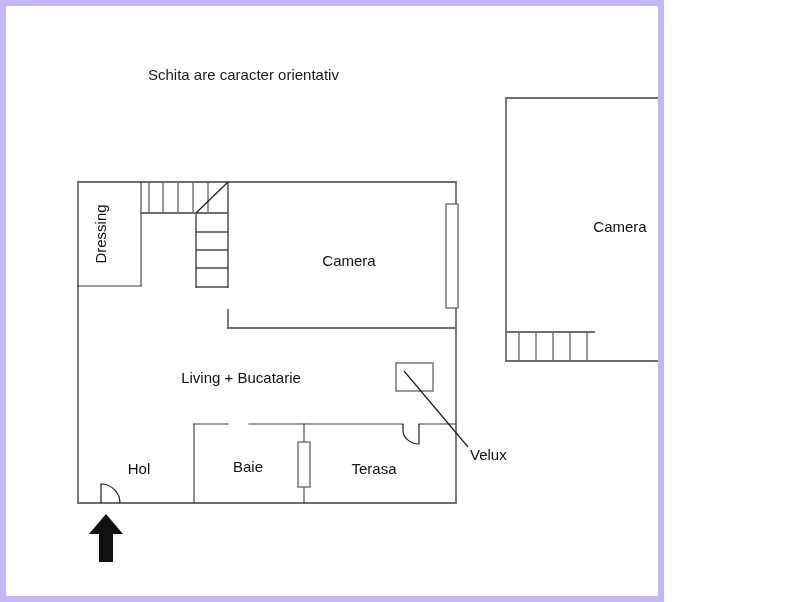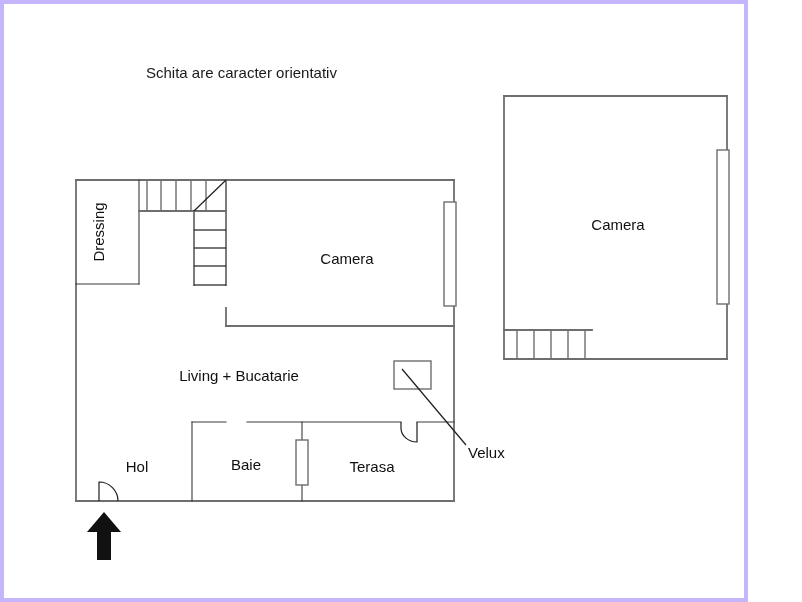--- a/index.html
+++ b/index.html
@@ -6,25 +6,25 @@
   html, body {
     margin: 0;
     padding: 0;
     background: #ffffff;
   }
   body {
     font-family: "Liberation Sans", "DejaVu Sans", sans-serif;
   }
   #page {
     position: relative;
-    width: 748px;
+    width: 664px;
     height: 602px;
     background: #ffffff;
     box-sizing: border-box;
-    border: 4px solid #c4b5fd;
+    border: 6px solid #c4b5fd;
     overflow: hidden;
     text-decoration: underline;
   }
   #plan-svg {
     position: absolute;
     left: 0;
     top: 0;
     width: 802px;
     height: 602px;
     display: block;

